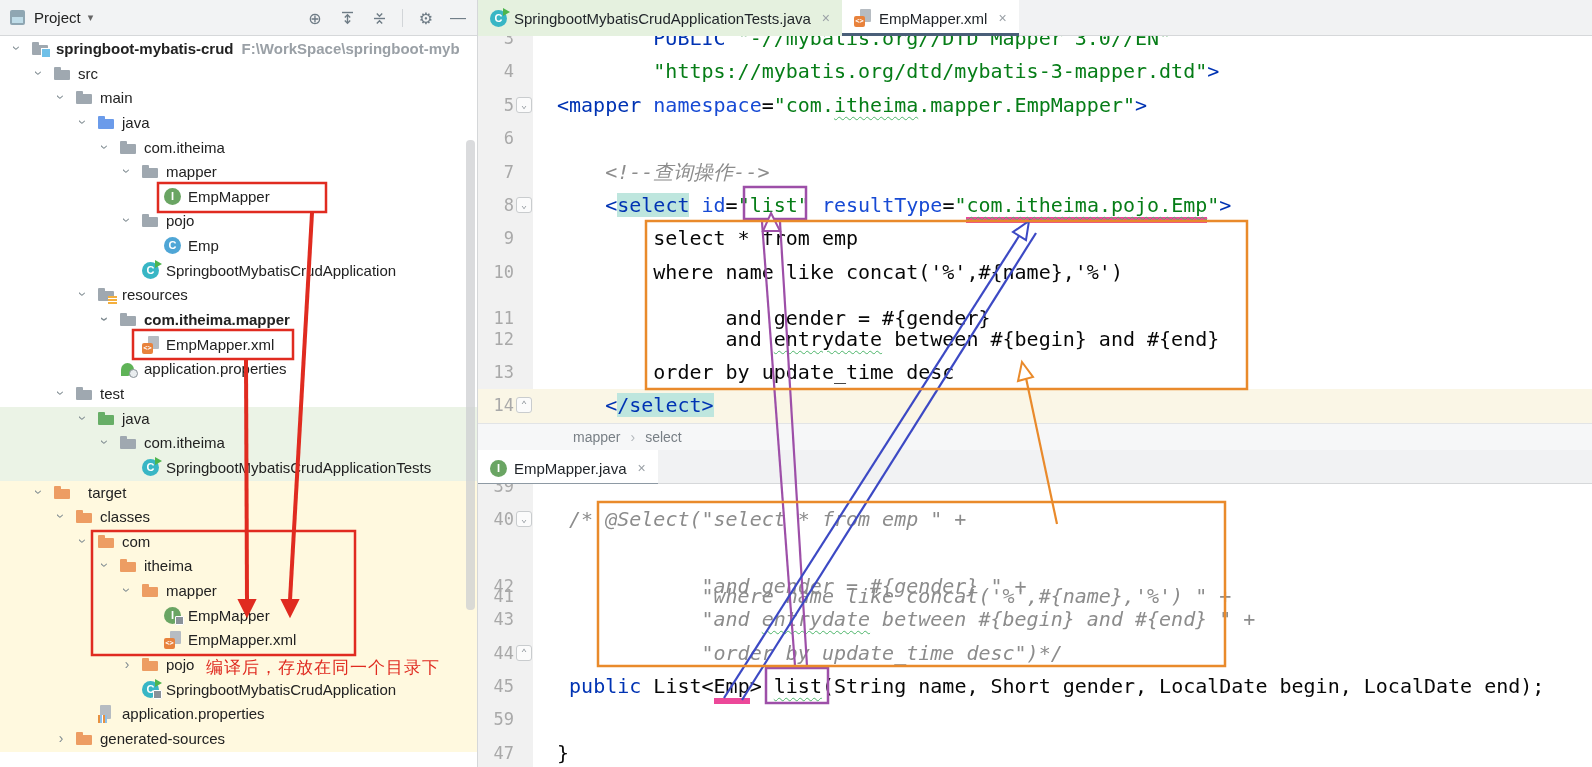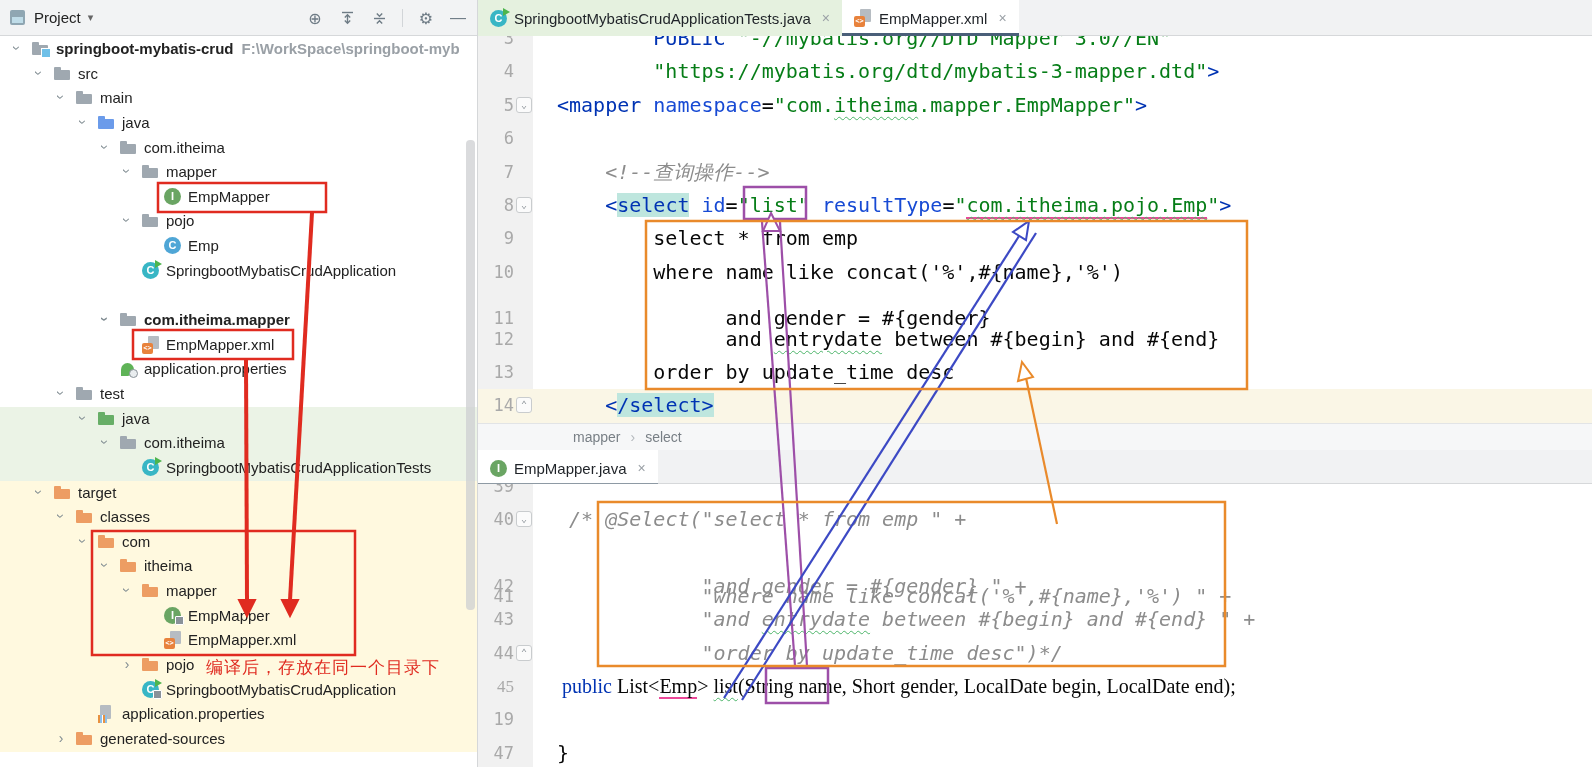--- a/index.html
+++ b/index.html
@@ -77,21 +77,21 @@
   .fold{position:absolute;left:38px;top:8px;width:16px;height:16px;border:1px solid #C9CCCE;background:#FBFBFB;color:#8B9298;
         font-size:10px;line-height:14px;text-align:center;border-radius:3px;box-sizing:border-box;}
   .code{position:absolute;left:79px;top:0;white-space:pre;}
   .t-kw{color:#0033B3;}
   .t-tag{color:#0033B3;}
   .t-attr{color:#174AD4;}
   .t-str{color:#067D17;}
   .t-cmt{color:#8C8C8C;font-style:italic;}
   .t-txt{color:#070707;}
   .hlteal{background:#BEE6DE;}
-  .link{border-bottom:2px solid #ec4899;}
+  .link{border-bottom:6px solid #ec4899;}
   .wavy{text-decoration:underline wavy #4DB56A;text-decoration-thickness:1px;text-underline-offset:4px;}
   
   #overlay{position:absolute;left:0;top:0;width:1592px;height:767px;pointer-events:none;}
   svg{display:block;}
 </style>
 </head>
 <body>
 
 <div id="app">
 
@@ -171,20 +171,27 @@
         <span class="tlabel" style="left: 166px;">pojo</span>
       </div>
       <div class="trow" style="top: 198.12px;">
         <span class="ic ic-class ci" style="left: 164px;">C</span>
         <span class="tlabel" style="left: 188px;">Emp</span>
       </div>
       <div class="trow" style="top: 222.76px;">
         <span class="ic ic-boot ci" style="left: 142px;">C<span class="bdg bdg-run"></span></span>
         <span class="tlabel" style="left: 166px;">SpringbootMybatisCrudApplication</span>
       </div>
+      <div class="trow" style="top: 247.4px;">
+        <span class="chev exp" style="left: 76px;">›</span>
+        <span class="ic ic-folder-res" style="left: 98px;">
+          <span class="bdg bdg-res"></span>
+        </span>
+        <span class="tlabel" style="left: 122px;">resources</span>
+      </div>
       <div class="trow" style="top: 272.04px; font-weight: bold;">
         <span class="chev exp" style="left: 98px;">›</span>
         <span class="ic ic-folder-gray" style="left: 120px;"></span>
         <span class="tlabel" style="left: 144px;">com.itheima.mapper</span>
       </div>
       <div class="trow" style="top: 296.68px;">
         <span class="ic ic-xmlfile" style="left: 142px;"></span>
         <span class="tlabel" style="left: 166px;">EmpMapper.xml</span>
       </div>
       <div class="trow" style="top: 321.32px;">
@@ -206,21 +213,21 @@
         <span class="ic ic-folder-gray" style="left: 120px;"></span>
         <span class="tlabel" style="left: 144px;">com.itheima</span>
       </div>
       <div class="trow bg-g" style="top: 419.88px;">
         <span class="ic ic-boot ci" style="left: 142px;">C<span class="bdg bdg-run"></span></span>
         <span class="tlabel" style="left: 166px;">SpringbootMybatisCrudApplicationTests</span>
       </div>
       <div class="trow bg-y" style="top: 444.52px;">
         <span class="chev exp" style="left: 32px;">›</span>
         <span class="ic ic-folder-orange" style="left: 54px;"></span>
-        <span class="tlabel" style="left: 78px;">target</span>
+        <span class="tlabel" style="left: 88px;">target</span>
       </div>
       <div class="trow bg-y" style="top: 469.16px;">
         <span class="chev exp" style="left: 54px;">›</span>
         <span class="ic ic-folder-orange" style="left: 76px;"></span>
         <span class="tlabel" style="left: 100px;">classes</span>
       </div>
       <div class="trow bg-y" style="top: 493.8px;">
         <span class="chev exp" style="left: 76px;">›</span>
         <span class="ic ic-folder-orange" style="left: 98px;"></span>
         <span class="tlabel" style="left: 122px;">com</span>
@@ -372,26 +379,26 @@
       </span>
       <span class="cl" style="top: 119.2px;">
         <span class="ln">43</span>
         <span class="code"><span class="t-cmt">            "and </span><span class="t-cmt wavy">entrydate</span><span class="t-cmt"> between #{begin} and #{end} " +</span></span>
       </span>
       <span class="cl" style="top: 152.6px;">
         <span class="ln">44</span>
         <span class="fold">⌃</span>
         <span class="code"><span class="t-cmt">            "order by update_time desc")*/</span></span>
       </span>
-      <span class="cl" style="top: 186px; font-family: Liberation Serif, serif;">
+      <span class="cl" style="top: 186px;">
         <span class="ln">45</span>
         <span class="code"><span class="t-txt"> </span><span class="t-kw">public</span><span class="t-txt"> List&lt;</span><span class="t-txt link">Emp</span><span class="t-txt">&gt; </span><span class="t-txt wavy">list</span><span class="t-txt">(String name, Short gender, LocalDate begin, LocalDate end);</span></span>
       </span>
       <span class="cl" style="top: 219.4px;">
-        <span class="ln">19</span>
+        <span class="ln">59</span>
         <span class="code"></span>
       </span>
       <span class="cl" style="top: 252.8px;">
         <span class="ln">47</span>
         <span class="code"><span class="t-txt">}</span></span>
       </span>
     </div>
 
   <div id="overlay">
       <svg width="1592" height="767">

